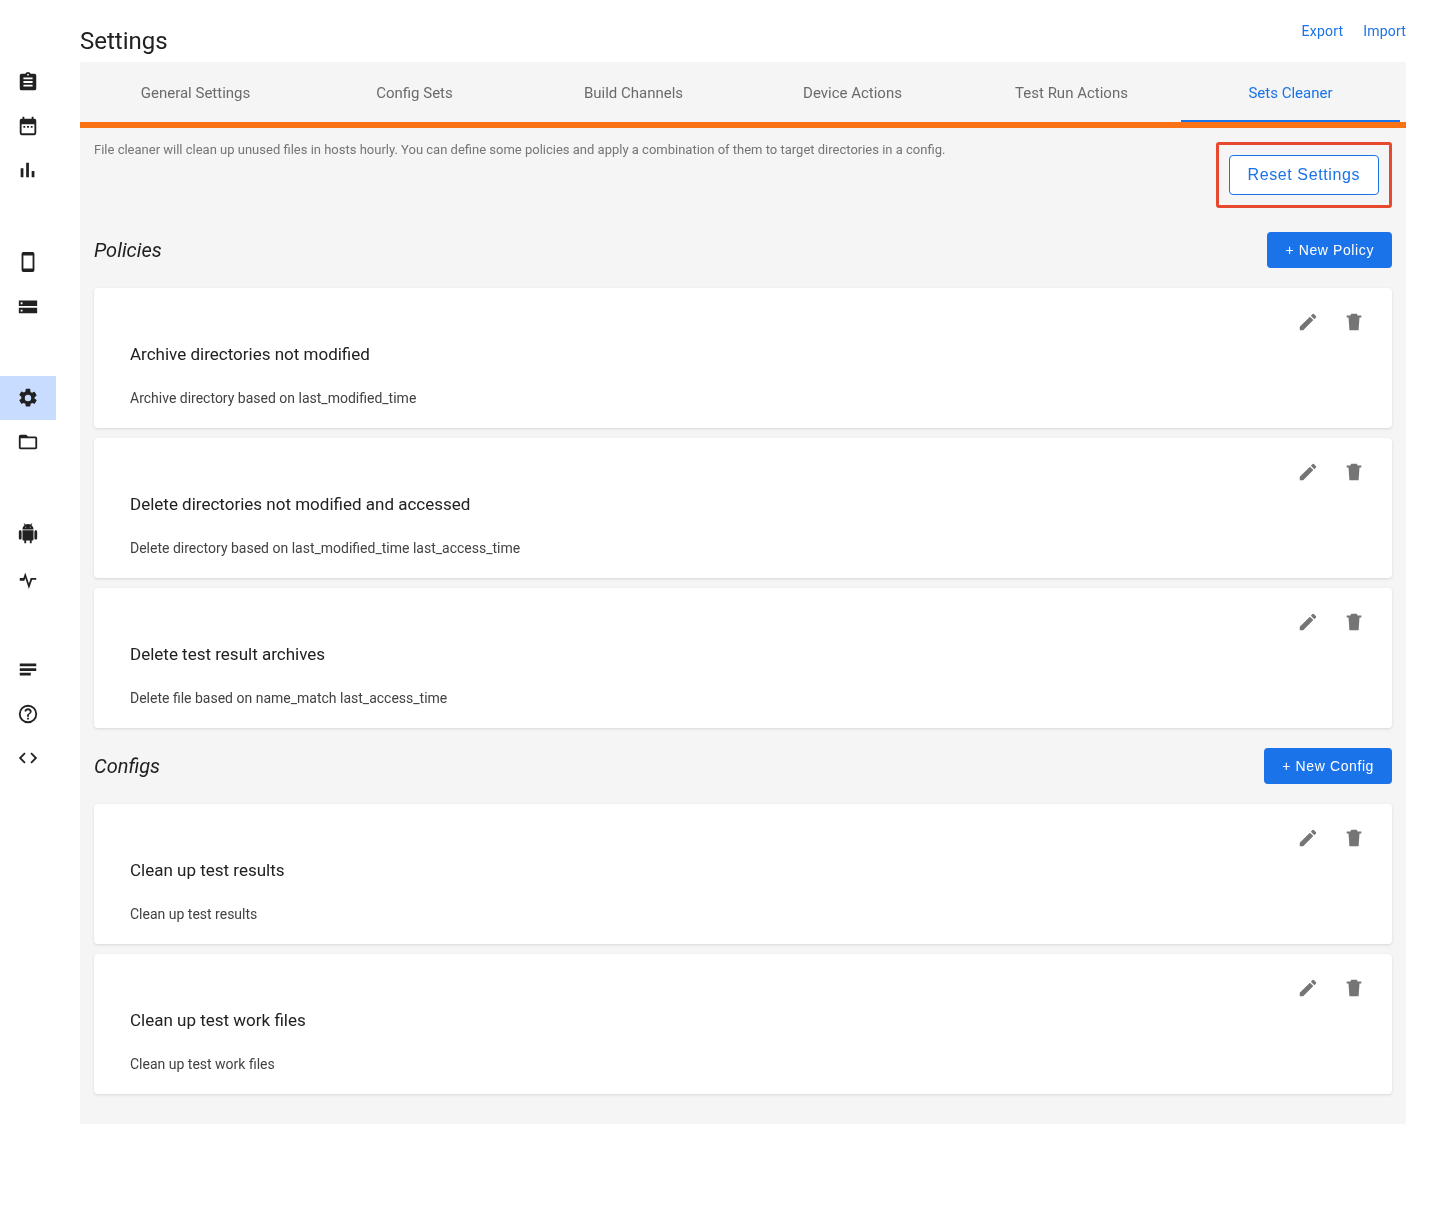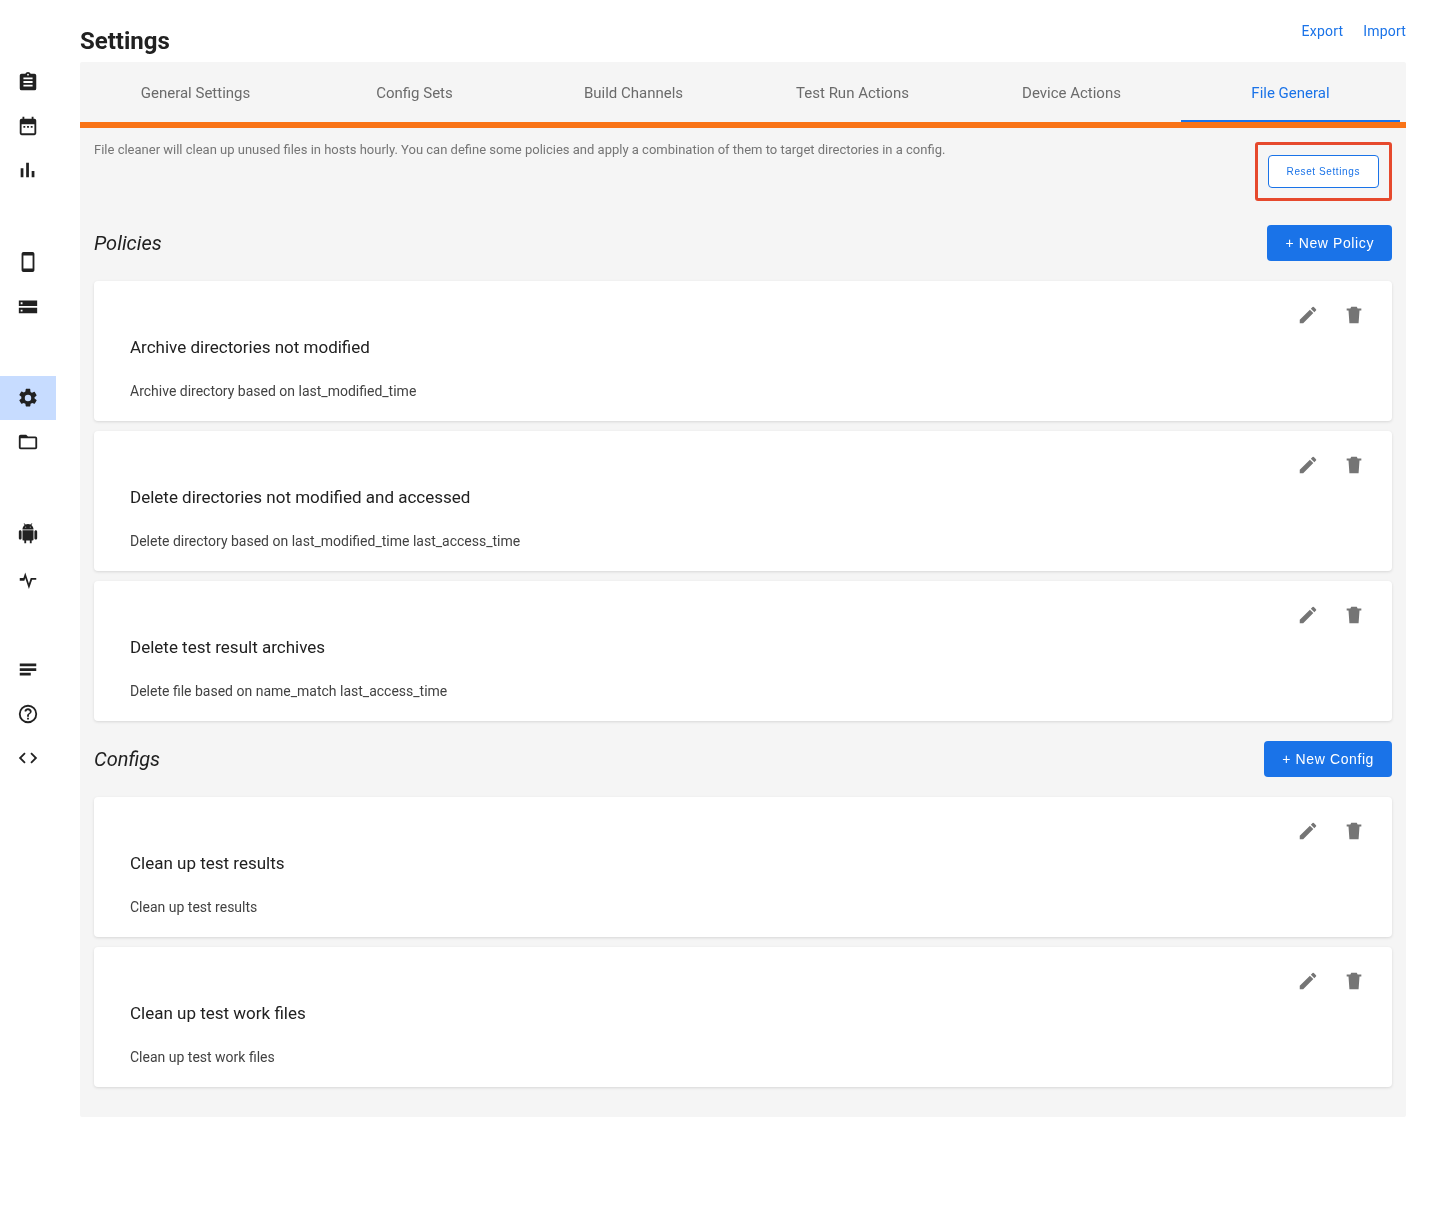--- a/index.html
+++ b/index.html
@@ -33,21 +33,21 @@
 
     .main { flex: 1; padding: 0 24px 40px 24px; }
 
     .header-row {
       display: flex;
       align-items: center;
       height: 62px;
     }
     .page-title {
       font-size: 24px;
-      font-weight: 700;
+      font-weight: 400;
       color: #212121;
       margin-top: 20px;
     }
     .header-actions { margin-left: auto; display: flex; gap: 20px; align-items: center; }
     .header-link {
       color: #1a73e8;
       font-size: 14px;
       letter-spacing: 0.2px;
       cursor: pointer;
     }
@@ -92,21 +92,21 @@
       padding: 10px;
       border-radius: 3px;
       display: inline-flex;
     }
     .reset-button {
       border: 1px solid #1a73e8;
       background: #fff;
       color: #1a73e8;
       border-radius: 4px;
       padding: 10px 18px;
-      font-size: 10px;
+      font-size: 16px;
       letter-spacing: 0.6px;
       cursor: pointer;
     }
 
     .section-header {
       display: flex;
       align-items: center;
       padding: 10px 14px;
       margin-top: 8px;
     }
@@ -241,23 +241,23 @@
         <span class="header-link">Export</span>
         <span class="header-link">Import</span>
       </div>
     </div>
 
     <div class="content-area">
       <div class="tabs">
         <div class="tab">General Settings</div>
         <div class="tab">Config Sets</div>
         <div class="tab">Build Channels</div>
+        <div class="tab">Device Actions</div>
         <div class="tab">Test Run Actions</div>
-        <div class="tab">Device Actions</div>
-        <div class="tab active">File General</div>
+        <div class="tab active">Sets Cleaner</div>
       </div>
 
       <div class="description-row">
         <div class="description">File cleaner will clean up unused files in hosts hourly. You can define some policies and apply a combination of them to target directories in a config.</div>
         <div class="reset-highlight">
           <button class="reset-button">Reset Settings</button>
         </div>
       </div>
 
       <div class="section-header">

